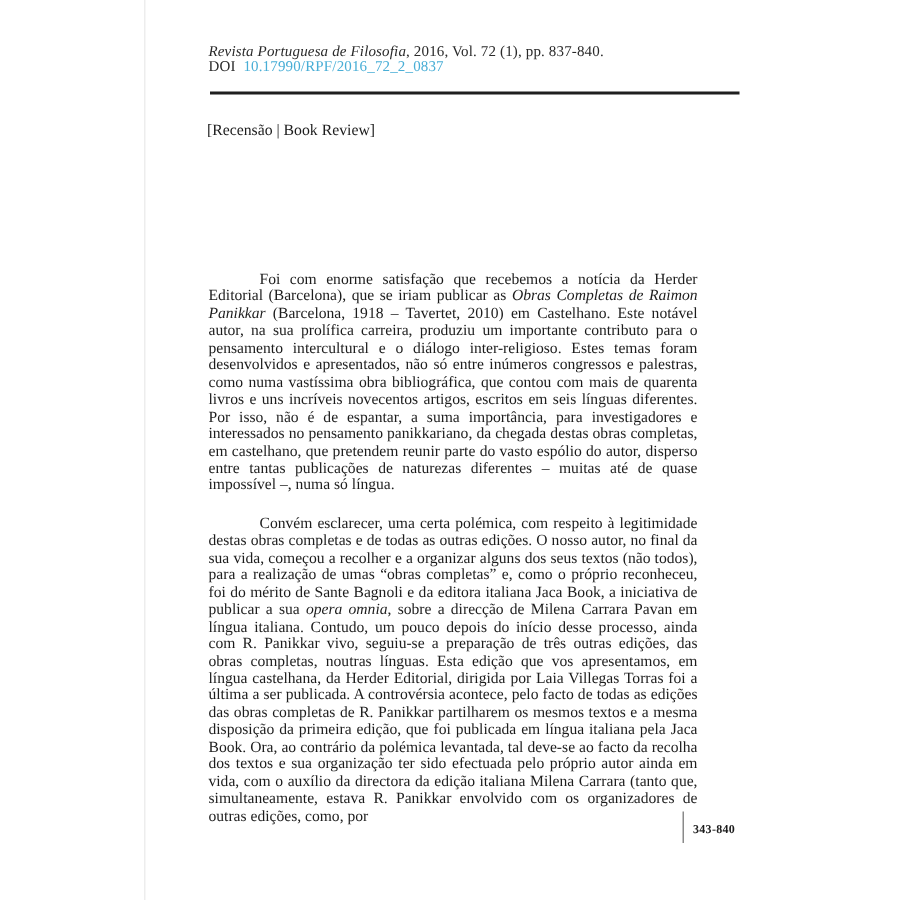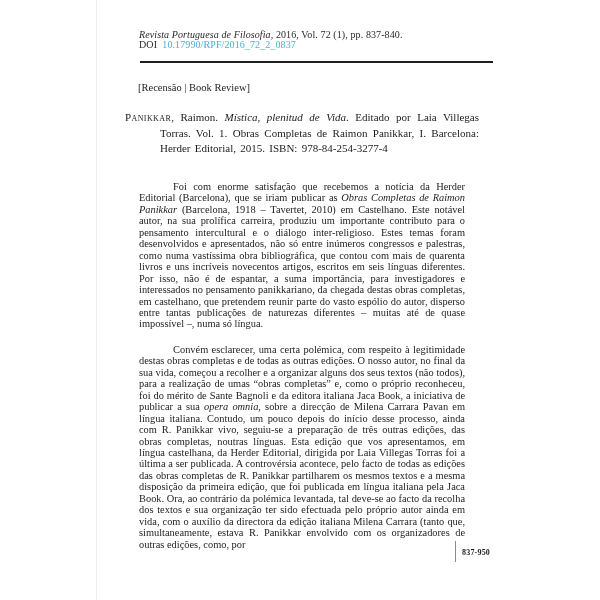--- a/index.html
+++ b/index.html
@@ -108,23 +108,22 @@
 
   <div class="doc-header">
     <div><span class="journal-italic">Revista Portuguesa de Filosofia</span><span>, 2016, Vol. 72 (1), pp. 837-840.</span></div>
     <div><span>DOI</span>&nbsp;&nbsp;<a href="#" class="doi-link" style="color: rgb(73, 174, 214);">10.17990/RPF/2016_72_2_0837</a></div>
   </div>
 
   <div class="rule"></div>
 
   <div class="review-type">[Recensão | Book Review]</div>
 
-  <div class="citation"><span class="smallcaps">Panikkar</span><span>, Raimon. </span><span class="italic">Mística, plenitud de Vida</span><span>. Editado por Laia Villegas Torras. Vol. 1. Obras Completas de Raimon Panikkar, I. Barcelona: Herder Editorial, 2015. ISBN: 978-84-254-3277-4</span></div>
 
   <div class="body-text">
     <p><span>Foi com enorme satisfação que recebemos a notícia da Herder Editorial (Barcelona), que se iriam publicar as </span><span class="italic">Obras Completas de Raimon Panikkar</span><span> (Barcelona, 1918 – Tavertet, 2010) em Castelhano. Este notável autor, na sua prolífica carreira, produziu um importante contributo para o pensamento intercultural e o diálogo inter-religioso. Estes temas foram desenvolvidos e apresentados, não só entre inúmeros congressos e palestras, como numa vastíssima obra bibliográfica, que contou com mais de quarenta livros e uns incríveis novecentos artigos, escritos em seis línguas diferentes. Por isso, não é de espantar, a suma importância, para investigadores e interessados no pensamento panikkariano, da chegada destas obras completas, em castelhano, que pretendem reunir parte do vasto espólio do autor, disperso entre tantas publicações de naturezas diferentes – muitas até de quase impossível –, numa só língua.</span></p>
     <p><span>Convém esclarecer, uma certa polémica, com respeito à legitimidade destas obras completas e de todas as outras edições. O nosso autor, no final da sua vida, começou a recolher e a organizar alguns dos seus textos (não todos), para a realização de umas “obras completas” e, como o próprio reconheceu, foi do mérito de Sante Bagnoli e da editora italiana Jaca Book, a iniciativa de publicar a sua </span><span class="italic">opera omnia</span><span>, sobre a direcção de Milena Carrara Pavan em língua italiana. Contudo, um pouco depois do início desse processo, ainda com R. Panikkar vivo, seguiu-se a preparação de três outras edições, das obras completas, noutras línguas. Esta edição que vos apresentamos, em língua castelhana, da Herder Editorial, dirigida por Laia Villegas Torras foi a última a ser publicada. A controvérsia acontece, pelo facto de todas as edições das obras completas de R. Panikkar partilharem os mesmos textos e a mesma disposição da primeira edição, que foi publicada em língua italiana pela Jaca Book. Ora, ao contrário da polémica levantada, tal deve-se ao facto da recolha dos textos e sua organização ter sido efectuada pelo próprio autor ainda em vida, com o auxílio da directora da edição italiana Milena Carrara (tanto que, simultaneamente, estava R. Panikkar envolvido com os organizadores de outras edições, como, por</span></p>
   </div>
 
   <div class="footer-bar"></div>
-  <div class="footer-pages">837-950</div>
+  <div class="footer-pages">343-840</div>
 
 </div>
 
 </body></html>

